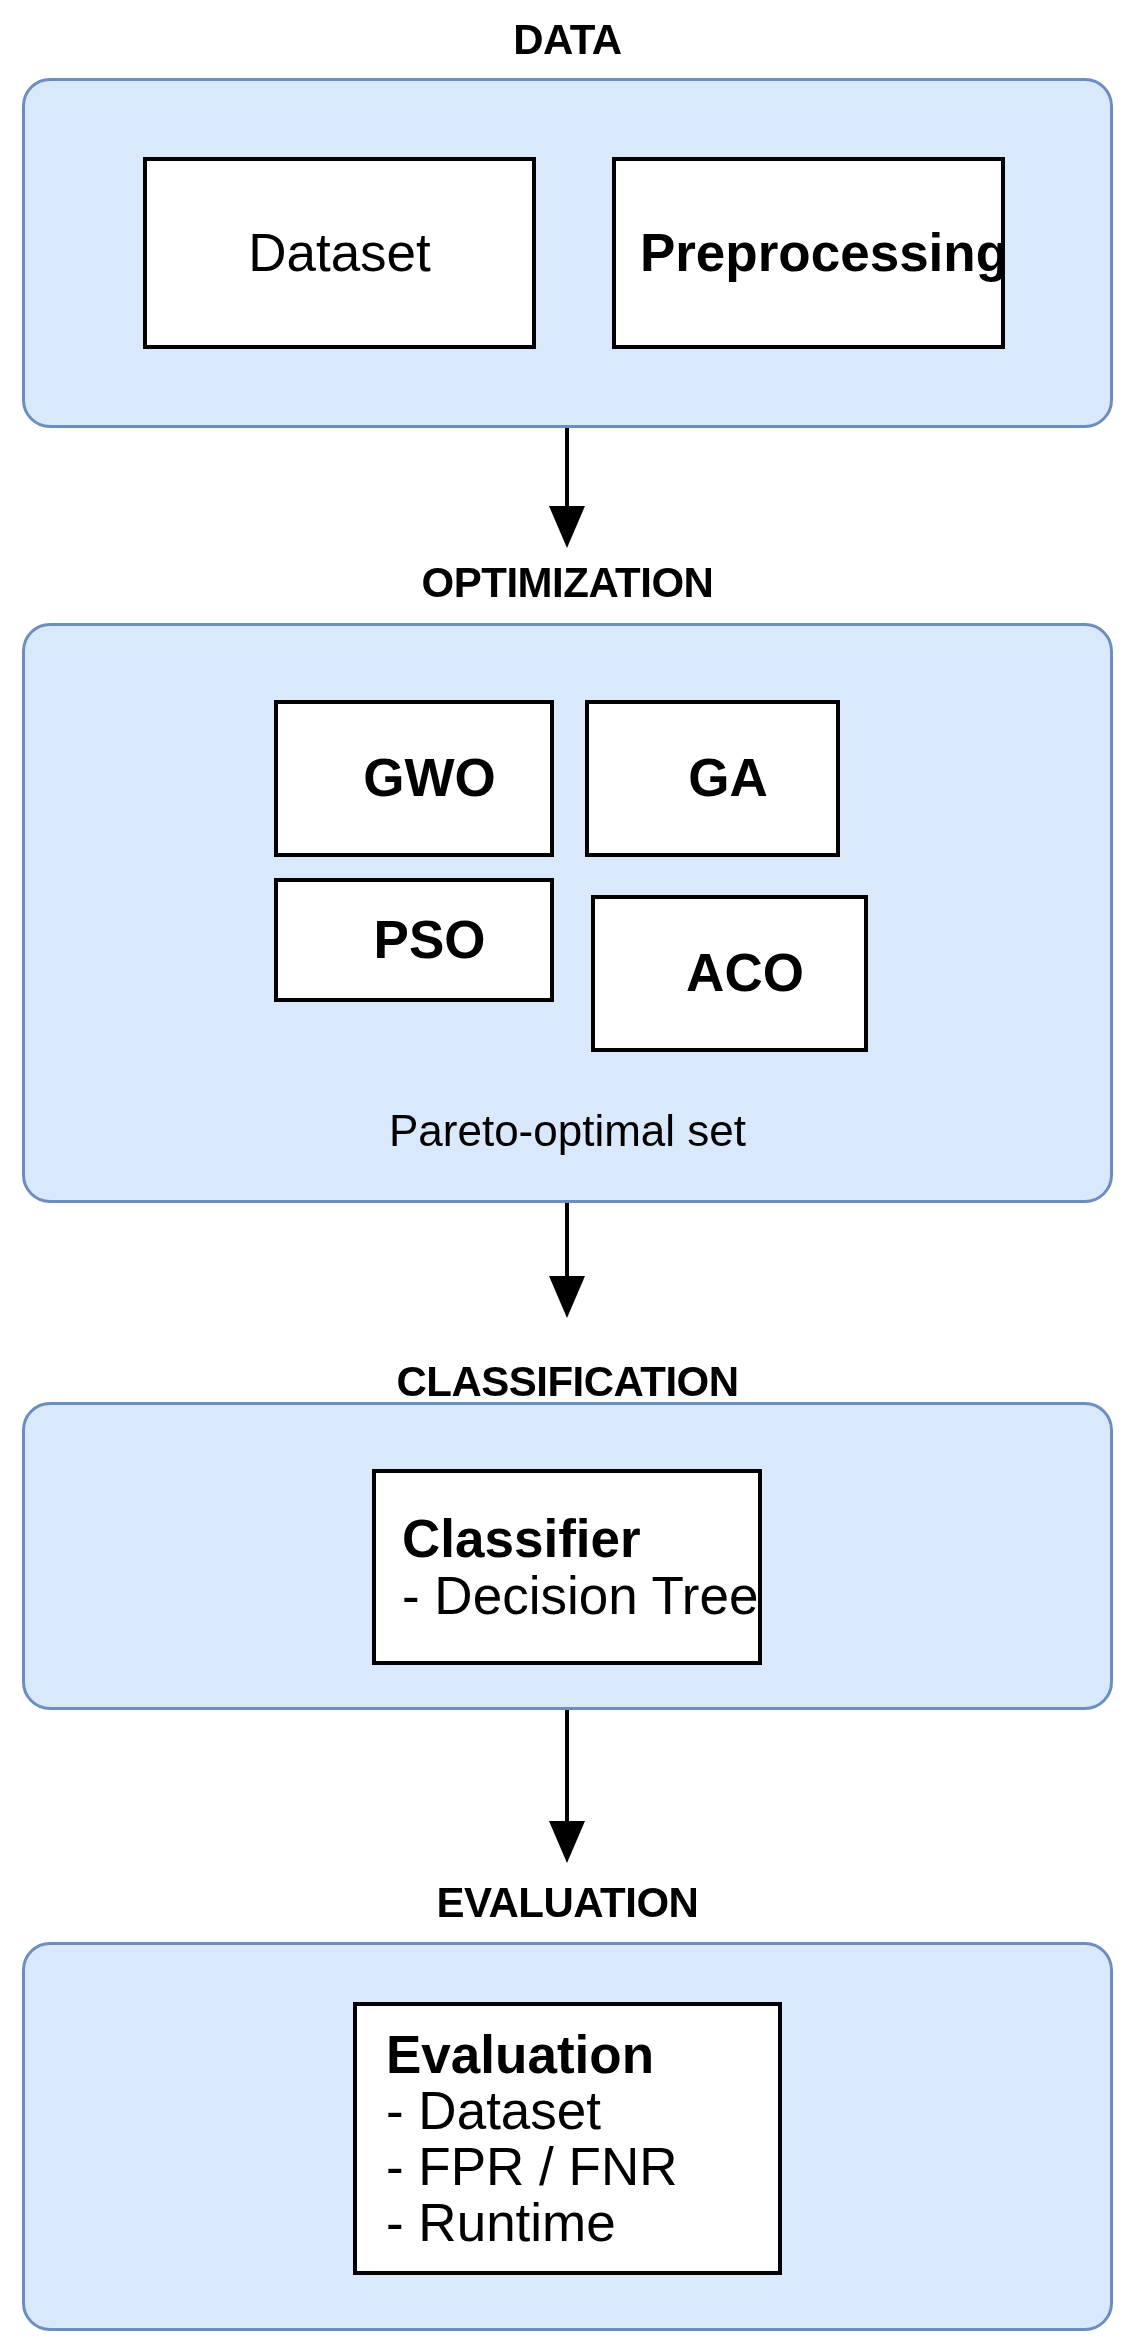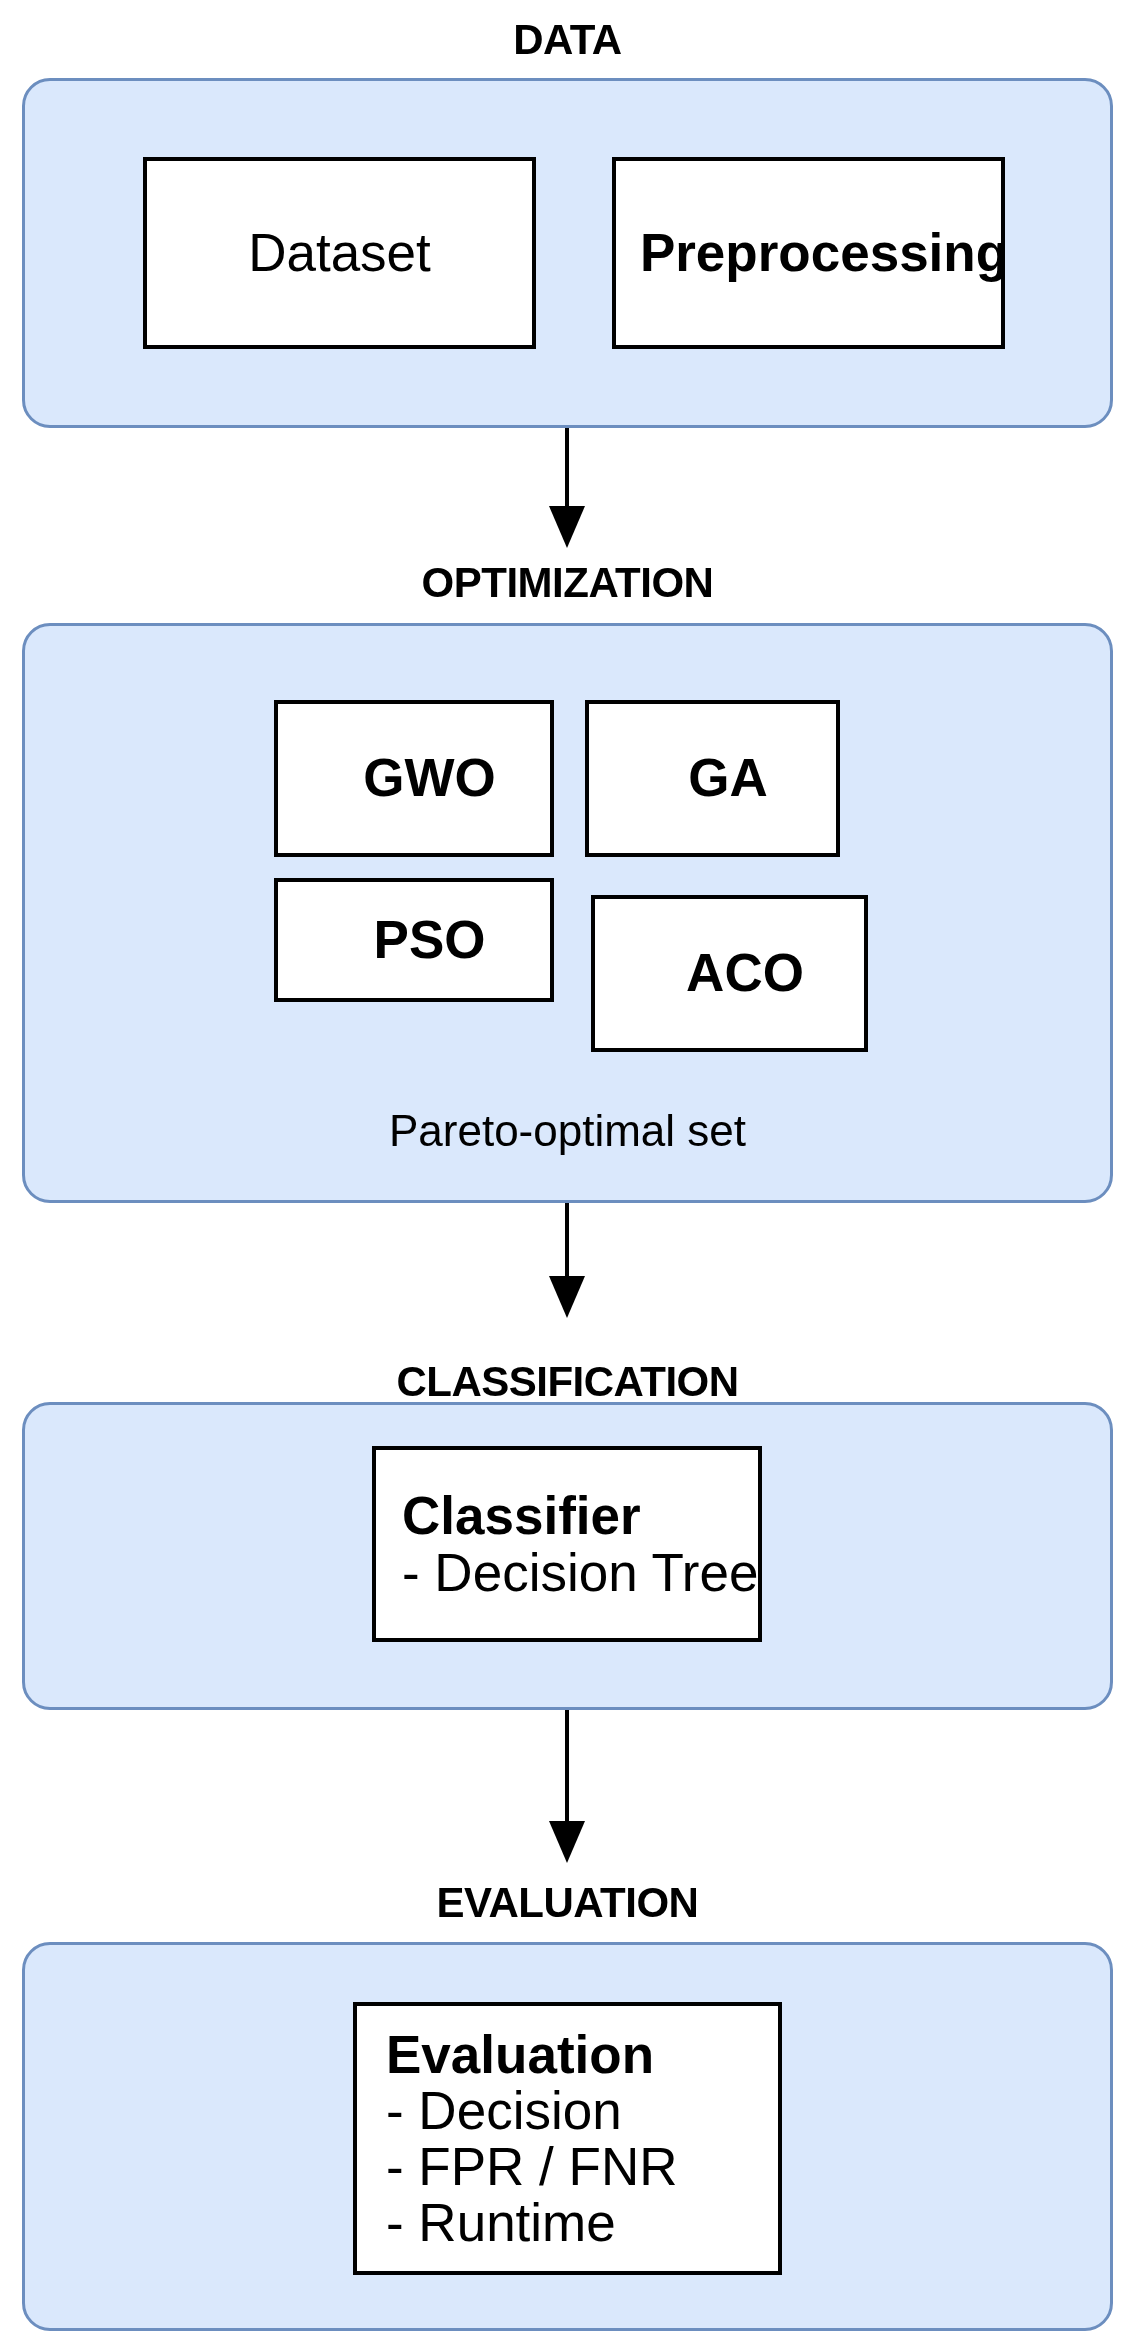--- a/index.html
+++ b/index.html
@@ -80,21 +80,21 @@
     line-height: 50px;
   }
 
   
   .node.listing {
     flex-direction: column;
     align-items: flex-start;
     justify-content: center;
   }
   #node-classifier {
-    left: 347px; top: 41px; width: 390px; height: 196px;
+    left: 347px; top: 64px; width: 390px; height: 196px;
     padding-left: 26px; line-height: 57px;
   }
   #node-evaluation {
     left: 328px; top: 57px; width: 429px; height: 273px;
     padding-left: 29px; line-height: 56px;
   }
   .node-title { font-weight: bold; }
   .node-item  { font-weight: normal; }
 
   
@@ -177,19 +177,19 @@
   <div class="arrow" id="arrow-3">
     <div class="shaft"></div>
     <div class="head"></div>
   </div>
 
   <div class="heading" id="heading-evaluation">EVALUATION</div>
 
   <div class="panel" id="panel-evaluation">
     <div class="node listing" id="node-evaluation">
       <div class="node-title">Evaluation</div>
-      <div class="node-item">- Decision</div>
+      <div class="node-item">- Dataset</div>
       <div class="node-item">- FPR / FNR</div>
       <div class="node-item">- Runtime</div>
     </div>
   </div>
 
 </div>
 
 </body></html>

